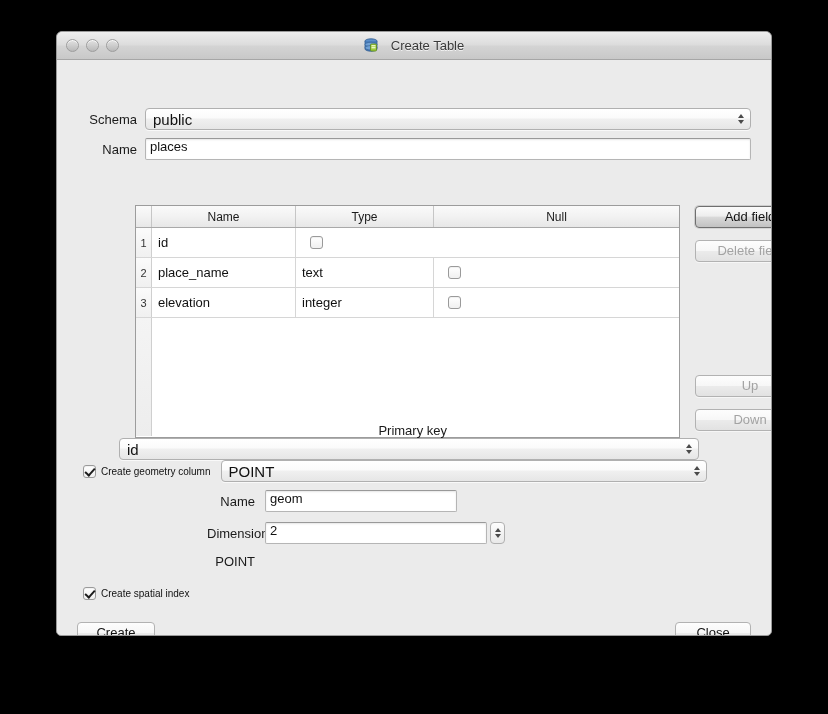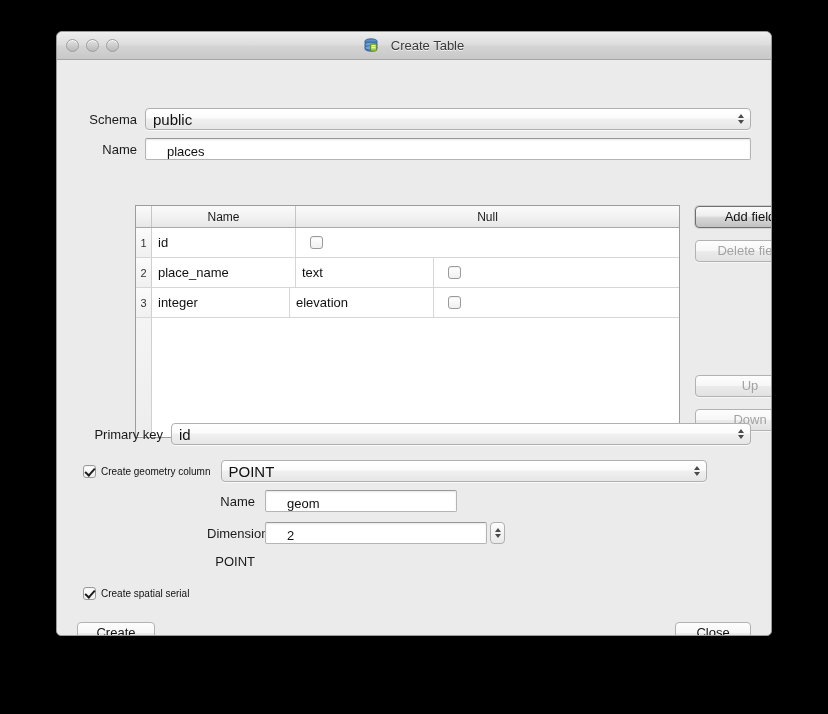--- a/index.html
+++ b/index.html
@@ -109,22 +109,22 @@
 
   .textfield {
     height: 22px;
     background: #ffffff;
     border: 1px solid #b5b5b5;
     border-top-color: #999;
     border-radius: 2px;
     font-size: 13px;
     color: #111;
     display: flex;
-    align-items: flex-end;
-    padding: 0 21px;
+    align-items: flex-start;
+    padding: 0 4px;
     box-shadow: inset 0 1px 2px rgba(0,0,0,0.10);
   }
   .textfield.focused {
     border: 2px solid #8e9aa6;
     box-shadow: 0 0 0 1px rgba(140,155,170,0.45), inset 0 1px 2px rgba(0,0,0,0.08);
   }
 
   .btn {
     height: 22px;
     min-width: 60px;
@@ -297,20 +297,21 @@
       <span class="lbl" style="width:58px;">Name</span>
       <div class="textfield" style="margin-left:8px; width:606px;">
         <span>places</span>
       </div>
     </div>
 
     <div id="fieldtable">
       <div class="thead">
         <div class="th corner"></div>
         <div class="th c-name">Name</div>
+        <div class="th c-type">Type</div>
         <div class="th c-null">Null</div>
       </div>
 
       <div class="trow">
         <div class="td rownum">1</div>
         <div class="td c-name">id</div>
         <div class="td c-null">
           <span class="cb"></span>
         </div>
       </div>
@@ -319,39 +320,39 @@
         <div class="td rownum">2</div>
         <div class="td c-name">place_name</div>
         <div class="td c-type">text</div>
         <div class="td c-null">
           <span class="cb"></span>
         </div>
       </div>
 
       <div class="trow">
         <div class="td rownum">3</div>
+        <div class="td c-name">elevation</div>
         <div class="td c-type">integer</div>
-        <div class="td c-name">elevation</div>
         <div class="td c-null">
           <span class="cb"></span>
         </div>
       </div>
 
       <div class="tbody-filler">
         <div class="filler-gutter"></div>
         <div class="filler-main"></div>
       </div>
     </div>
 
     <div class="btn default" style="position:absolute; left:638px; top:146px; width:110px;">Add field</div>
     <div class="btn disabled" style="position:absolute; left:638px; top:180px; width:110px;">Delete field</div>
     <div class="btn disabled" style="position:absolute; left:638px; top:315px; width:110px;">Up</div>
     <div class="btn disabled" style="position:absolute; left:638px; top:349px; width:110px;">Down</div>
 
-    <div class="row" style="left:22px; top:363px; width:672px;">
+    <div class="row" style="left:12px; top:363px; width:672px;flex-direction:column;">
       <span class="lbl" style="width:84px;">Primary key</span>
       <div class="combo" style="margin-left:8px; width:580px;">
         <span>id</span>
         <span class="arrows">
           <span class="tri-up"></span>
             <span class="tri-dn"></span>
         </span>
       </div>
     </div>
 
@@ -384,20 +385,20 @@
         <span class="tri-dn"></span>
       </div>
     </div>
 
     <div class="row" style="left:150px; top:494px;">
       <span class="lbl" style="width:48px;">POINT</span>
     </div>
 
     <div class="cb-row" style="position:absolute; left:26px; top:527px;">
       <span class="cb checked"></span>
-      <span class="cb-label">Create spatial serial</span>
+      <span class="cb-label">Create spatial index</span>
     </div>
 
     <div class="btn" style="position:absolute; left:20px; top:562px; width:78px;">Create</div>
     <div class="btn" style="position:absolute; left:618px; top:562px; width:76px;">Close</div>
 
   </div>
 </div>
 
 </body></html>

